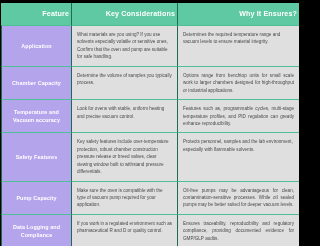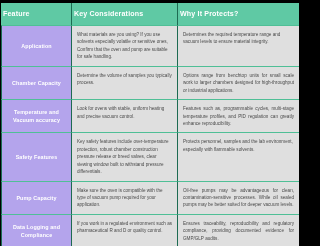--- a/index.html
+++ b/index.html
@@ -28,21 +28,21 @@
   }
   col.col-feature { width: 71px; }
   col.col-key     { width: 106px; }
   col.col-why     { width: 121px; }
 
   thead th {
     background: #5FC9A4;
     color: #FFFFFF;
     font-size: 7.1px;
     font-weight: bold;
-    text-align: left;
+    text-align: right;
     letter-spacing: 0.15px;
     padding: 7px 2px 7px 2px;
     border-right: 1.4px solid #1d6b52;
     box-sizing: border-box;
     vertical-align: middle;
   }
   thead th:last-child { border-right: none; }
 
   tbody td {
     vertical-align: top;
@@ -83,21 +83,21 @@
   <table class="comparison-table">
     <colgroup>
       <col class="col-feature">
       <col class="col-key">
       <col class="col-why">
     </colgroup>
     <thead>
       <tr>
         <th>Feature</th>
         <th>Key Considerations</th>
-        <th>Why It Protects?</th>
+        <th>Why It Ensures?</th>
       </tr>
     </thead>
     <tbody>
       <tr>
         <td class="cell-feature">Application</td>
         <td class="cell-text">What materials are you using? If you use solvents especially volatile or sensitive ones, Confirm that the oven and pump are suitable for safe handling.</td>
         <td class="cell-text">Determines the required temperature range and vacuum levels to ensure material integrity.</td>
       </tr>
       <tr>
         <td class="cell-feature">Chamber Capacity</td>

